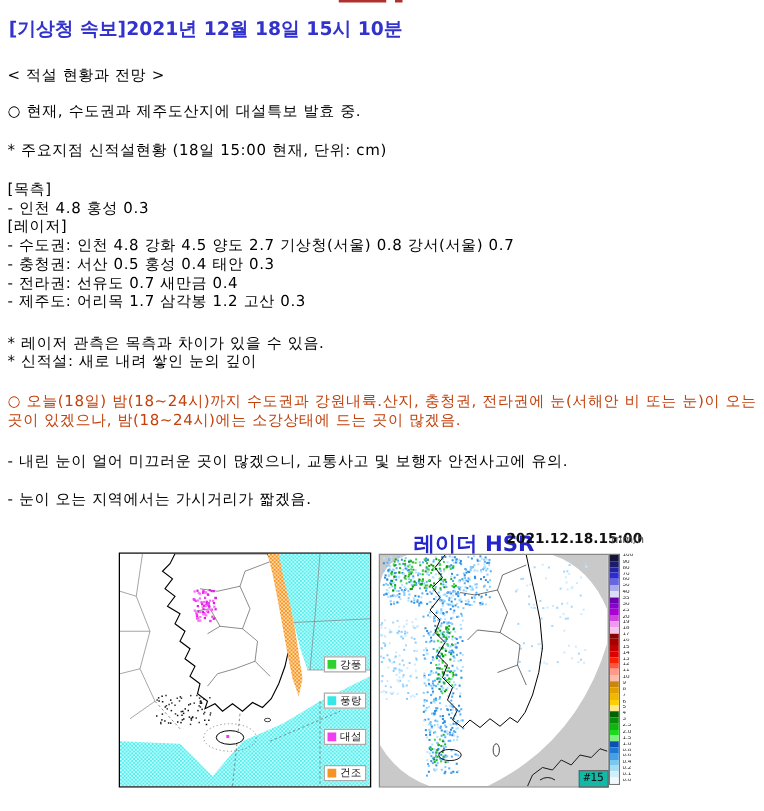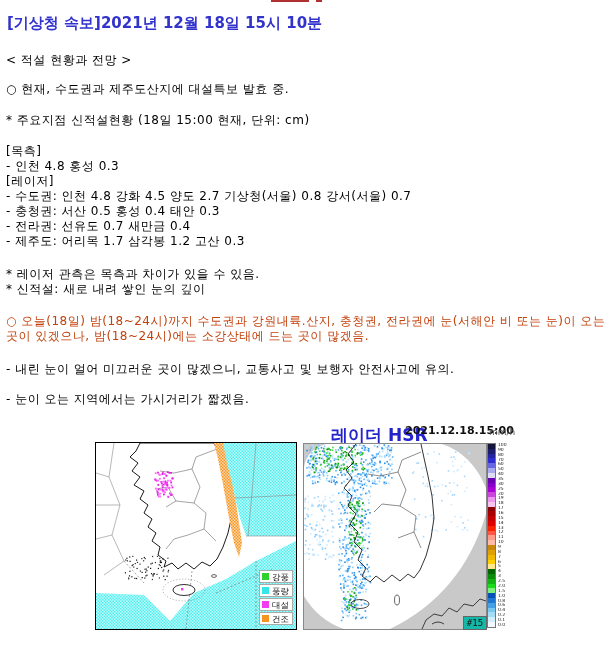--- a/index.html
+++ b/index.html
@@ -9,21 +9,21 @@
   .title{position:absolute;left:7px;top:14px;font-size:15px;font-weight:bold;color:#3232cd;
          letter-spacing:0px;white-space:nowrap;}
   .bline{position:absolute;left:6px;font-size:12px;color:#000;white-space:nowrap;letter-spacing:0.5px;}
   .bwrap{position:absolute;left:6px;font-size:12px;color:#c2410c;width:600px;line-height:15px;letter-spacing:0.5px;}
   .cap-left{position:absolute;left:110px;top:425px;font-size:10px;font-weight:bold;color:#3a3a3a;white-space:nowrap;}
   .cap-radar{position:absolute;left:331px;top:424px;font-size:17px;font-weight:bold;color:#2424cc;white-space:nowrap;}
   .cap-time{position:absolute;left:405px;top:424px;font-size:11px;font-weight:bold;color:#101010;white-space:nowrap;}
   .cap-unit{position:absolute;left:489px;top:427px;font-size:9px;color:#555;white-space:nowrap;}
   .mapL{position:absolute;left:95px;top:442px;width:200px;height:186px;border:1px solid #000;background:#fff;}
   .mapR{position:absolute;left:303px;top:443px;width:182px;height:185px;border:1px solid #888;background:#fff;}
-  .legend{position:absolute;right:3px;bottom:4px;display:flex;flex-direction:column;gap:1px;}
+  .legend{position:absolute;right:3px;bottom:4px;display:flex;flex-direction:column;gap:16px;}
   .lg-row{display:flex;align-items:center;gap:3px;background:#fff;border:1px solid #aaa;
           padding:0 3px 0 2px;height:11px;}
   .lg-sw{width:7px;height:7px;display:inline-block;}
   .lg-lb{font-size:8.5px;color:#111;line-height:10px;white-space:nowrap;}
   .scalebar{position:absolute;left:487px;top:443px;width:9px;height:185px;border:1px solid #777;box-sizing:border-box;}
   .scalelabels{position:absolute;left:498px;top:443px;width:24px;height:185px;font-size:4.5px;
                color:#222;line-height:1;}
   .scalelabels div{height:4.868px;overflow:hidden;}
   .frame-box{position:absolute;left:463px;top:616px;width:22px;height:12px;background:#14b8a6;
              border:1px solid #666;font-size:9px;font-family:"DejaVu Sans Mono",monospace;

